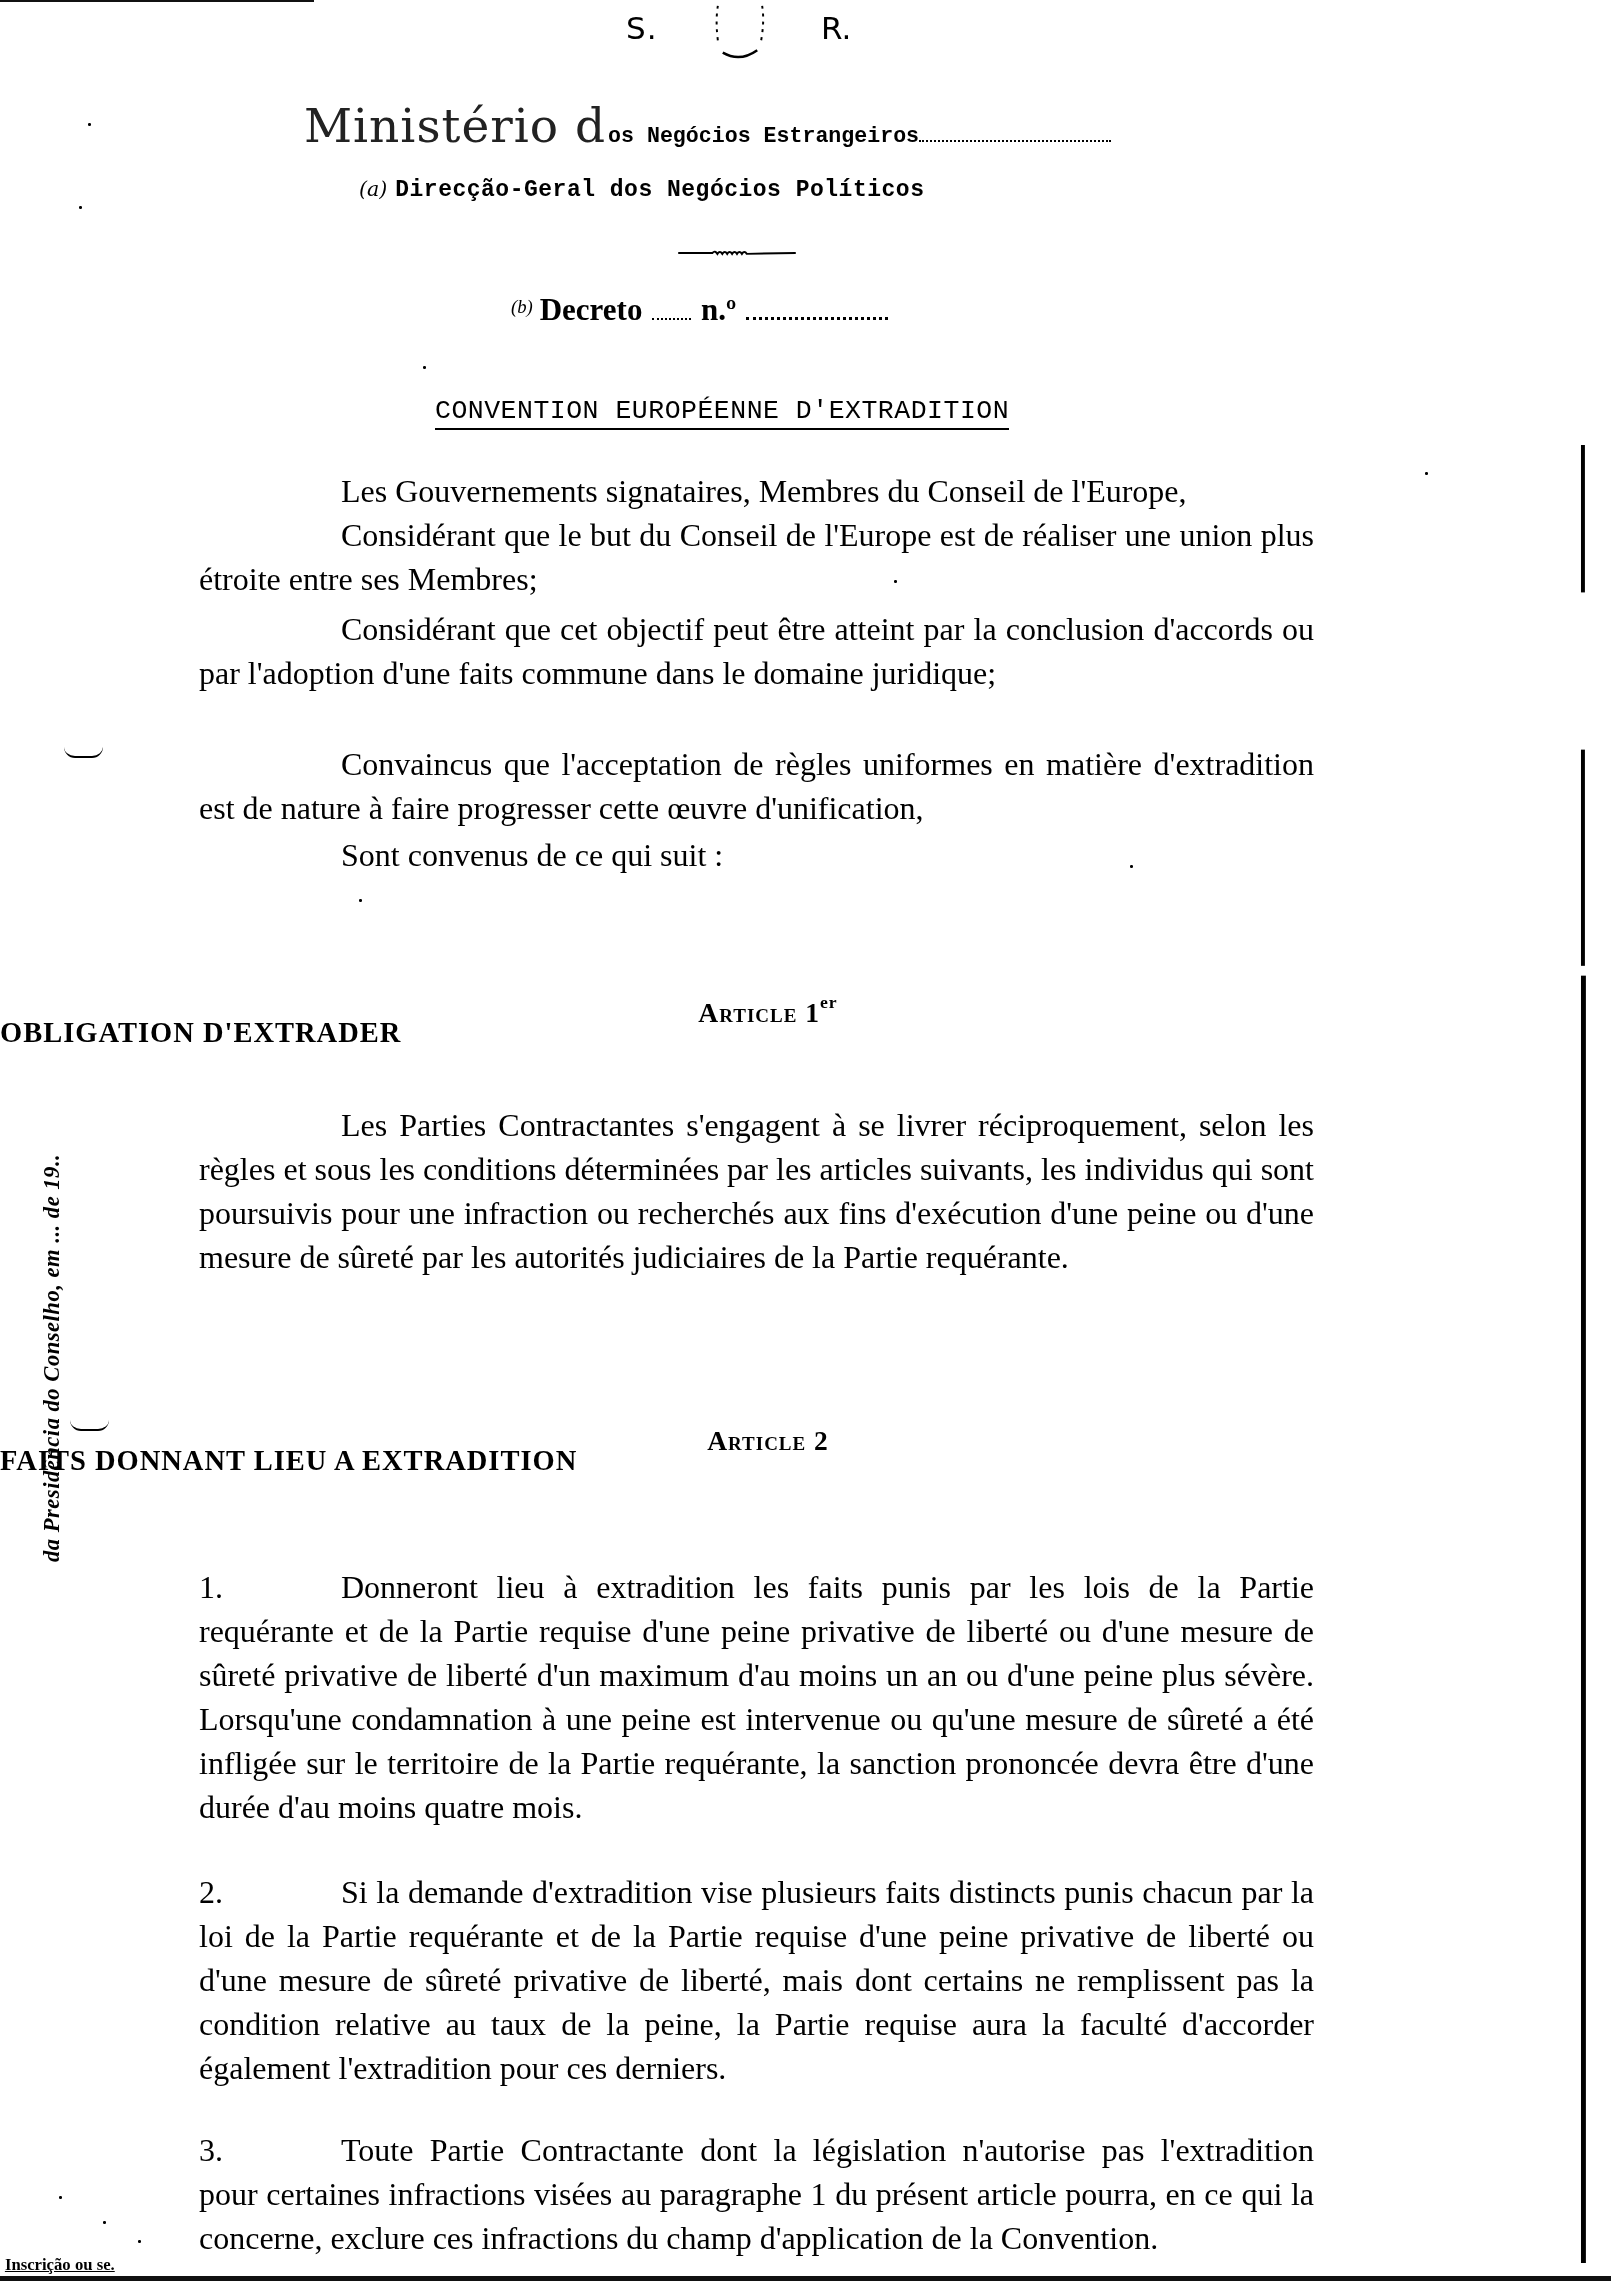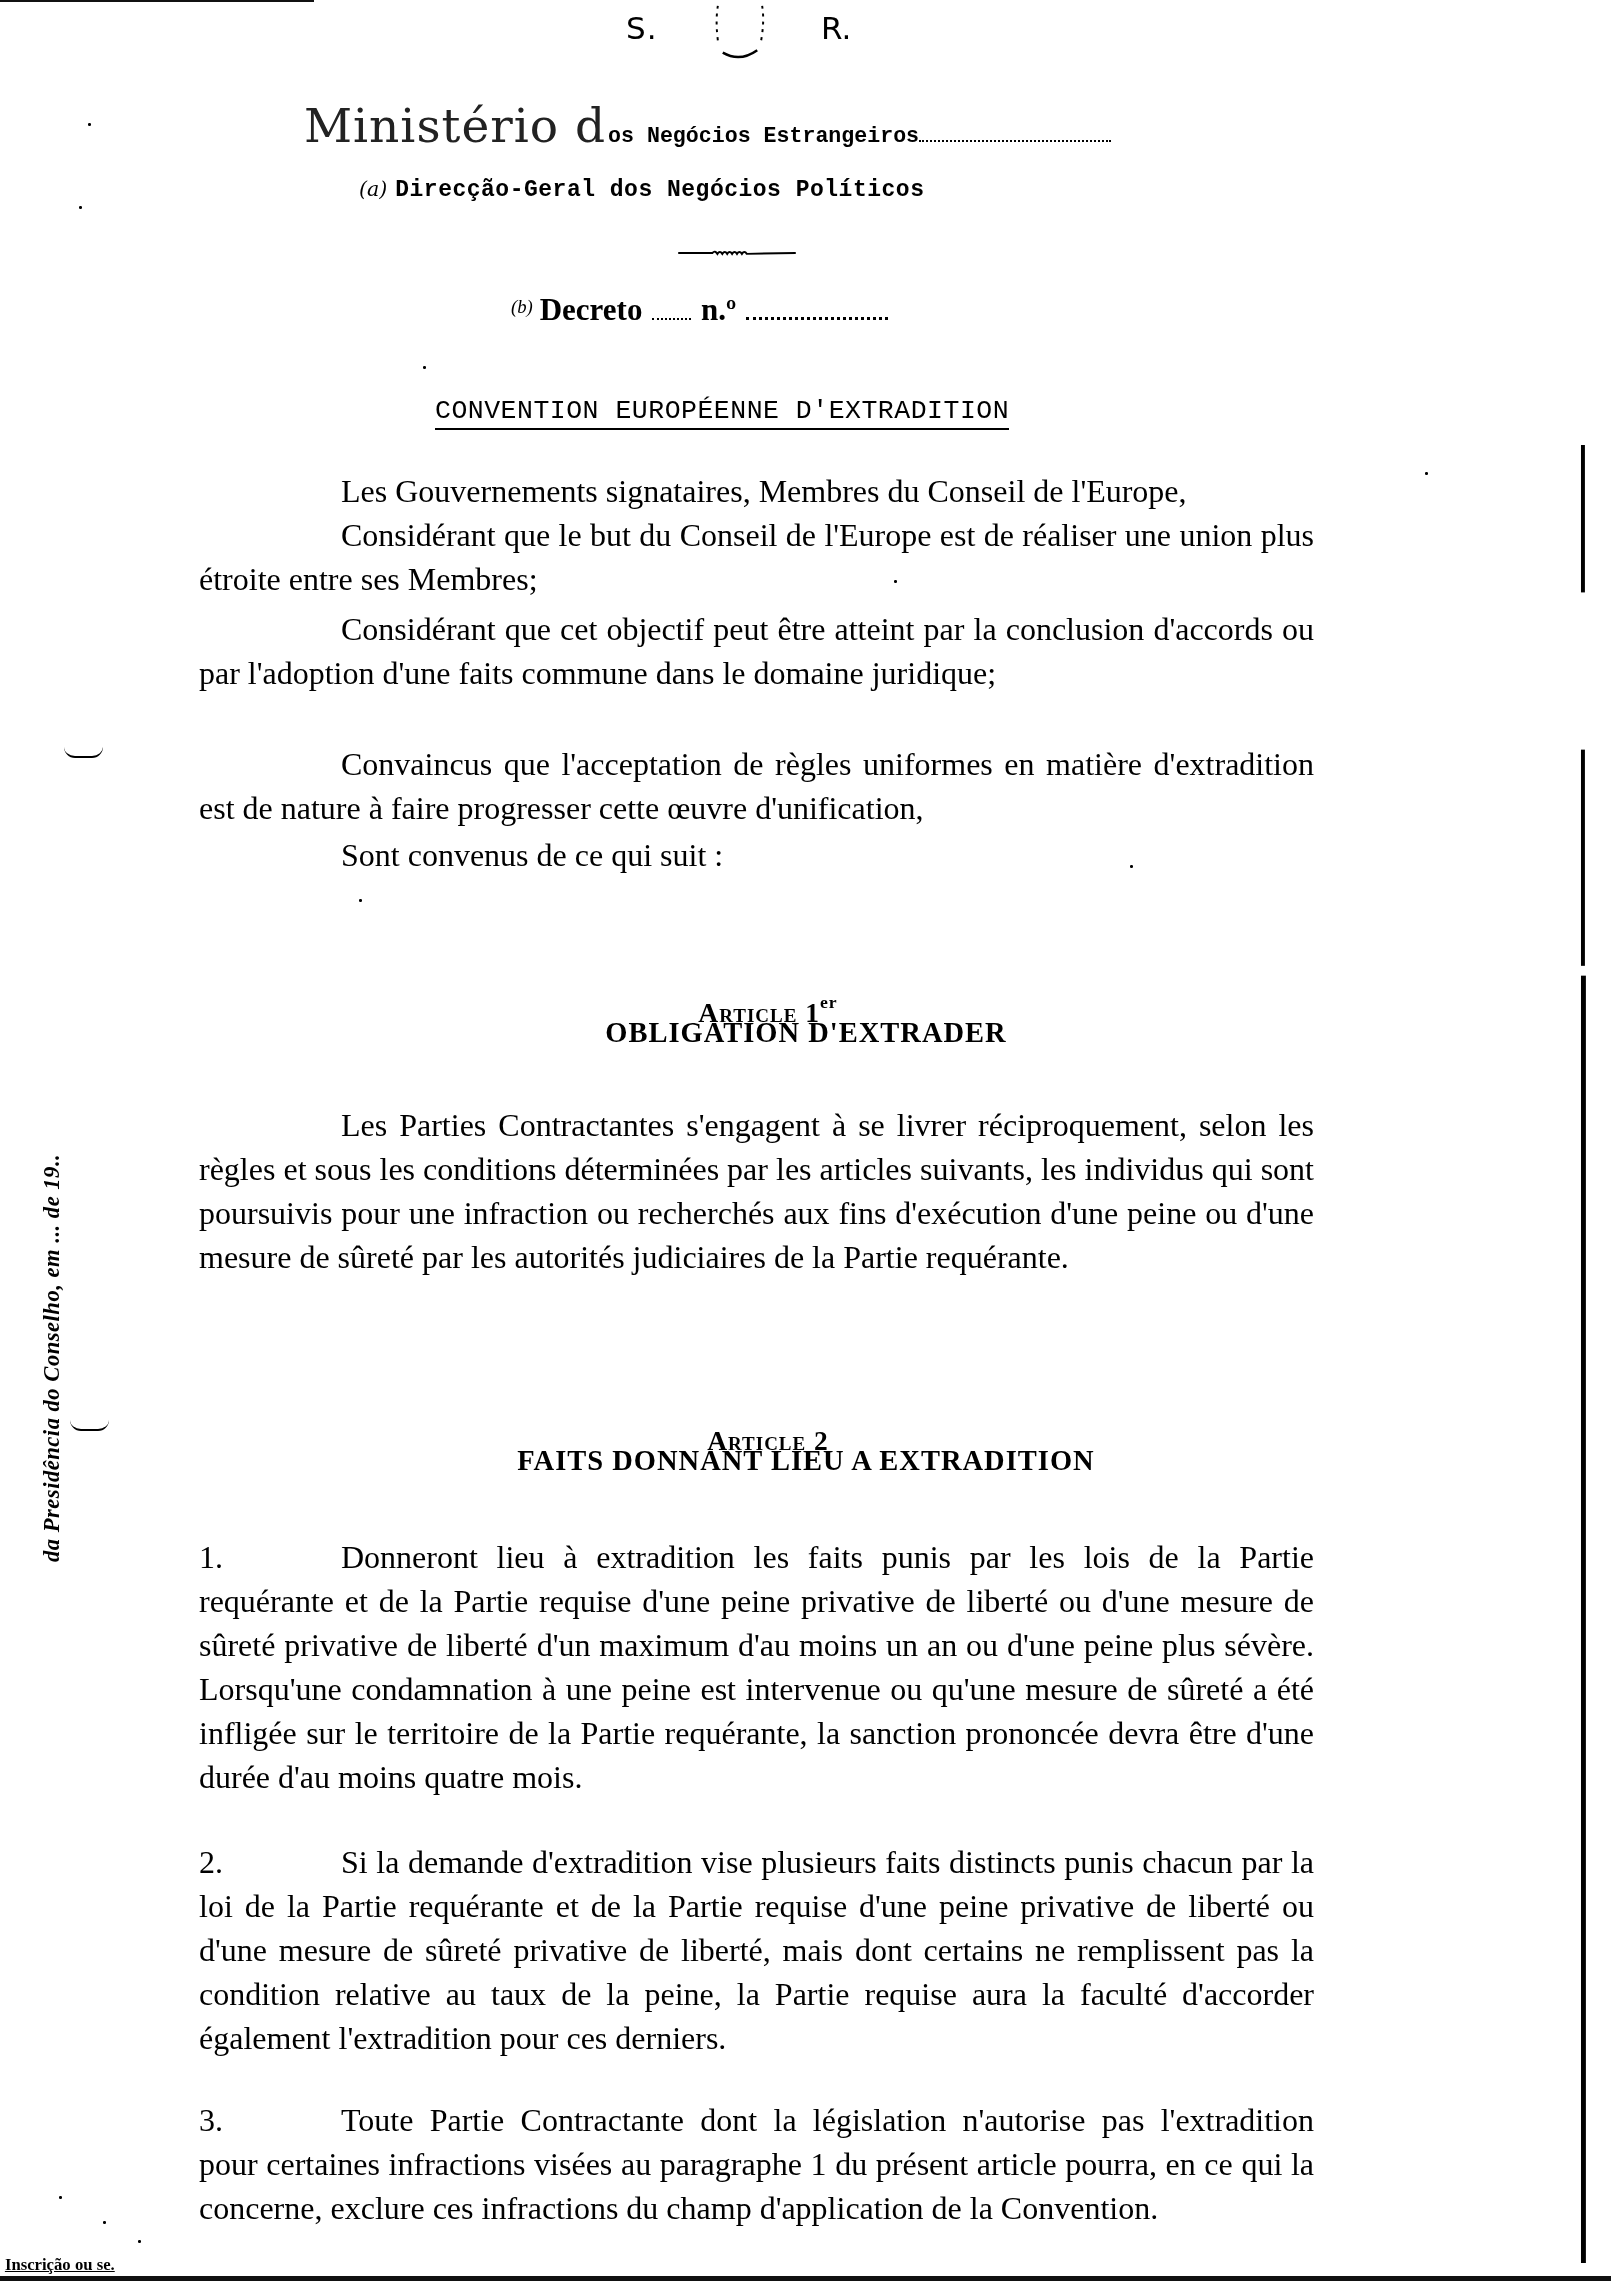--- a/index.html
+++ b/index.html
@@ -30,26 +30,26 @@
   #decreto { left: 511px; top: 292px; font-family: Liberation Serif, serif; font-size: 31px; font-weight: bold; }
   #decreto .small { font-style: italic; font-weight: normal; font-size: 18.7px; vertical-align: 6.9px; margin-right: 6.9px; }
   #decreto .blank1 { display: inline-block; width: 39px; border-bottom: 2.9px dotted #000; margin: 0 9.8px; }
   #decreto .blank2 { display: inline-block; width: 142px; border-bottom: 3.4px dotted #000; margin-left: 9.8px; }
 
   #conv-title { left: 435px; top: 396px; font-family: "Liberation Mono", monospace; font-size: 26.5px; letter-spacing: 0.5px; border-bottom: 2.9px solid #000; padding-bottom: 2px; }
 
   
   .para { position: absolute; left: 199px; width: 1115px; font-family: "Liberation Serif", serif; font-size: 32px; line-height: 44px; text-align: justify; }
   .indent { text-indent: 142px; }
-  .numbered { text-indent: 0; }
+  .numbered { text-indent: 0; margin-top: 30px; }
   .num { display: inline-block; width: 142px; }
 
   .article-h { position: absolute; left: 0; width: 1536px; text-align: center; font-family: "Liberation Serif", serif; font-weight: bold; font-size: 27.5px; font-variant: small-caps; letter-spacing: 1px; margin-top: 44px; }
   .article-h sup { font-size: 17.7px; vertical-align: 13.8px; font-variant: normal; }
-  .article-sub { position: absolute; left: 0; width: 1612px; text-align: center; font-family: "Liberation Serif", serif; font-weight: bold; font-size: 28.5px; letter-spacing: 1px; }
+  .article-sub { position: absolute; left: 0; width: 1612px; text-align: left; font-family: "Liberation Serif", serif; font-weight: bold; font-size: 28.5px; letter-spacing: 1px; }
 
   
   #left-margin { left: 39px; top: 727px; width: 29.5px; height: 835px; }
   #left-margin-text { position: absolute; left: 0; top: 0; width: 835px; transform-origin: 0 0; transform: rotate(-90deg) translate(-835px, 0); font-family: "Liberation Serif", serif; font-style: italic; font-weight: bold; font-size: 22.6px; white-space: nowrap; letter-spacing: 0.5px; }
   .margin-arc { position: absolute; width: 39px; height: 8.8px; border-bottom: 2.5px solid #000; border-radius: 0 0 29.5px 29.5px; }
 
   #right-bar { left: 1580px; top: 445px; width: 5.9px; height: 1818px; }
 
   #bottom-line { left: 0; top: 2276px; width: 1612px; height: 4.9px; background: #111; }
   #footer-note { left: 4.9px; top: 2255px; font-family: "Liberation Serif", serif; font-weight: bold; font-size: 16.7px; text-decoration: underline; }

